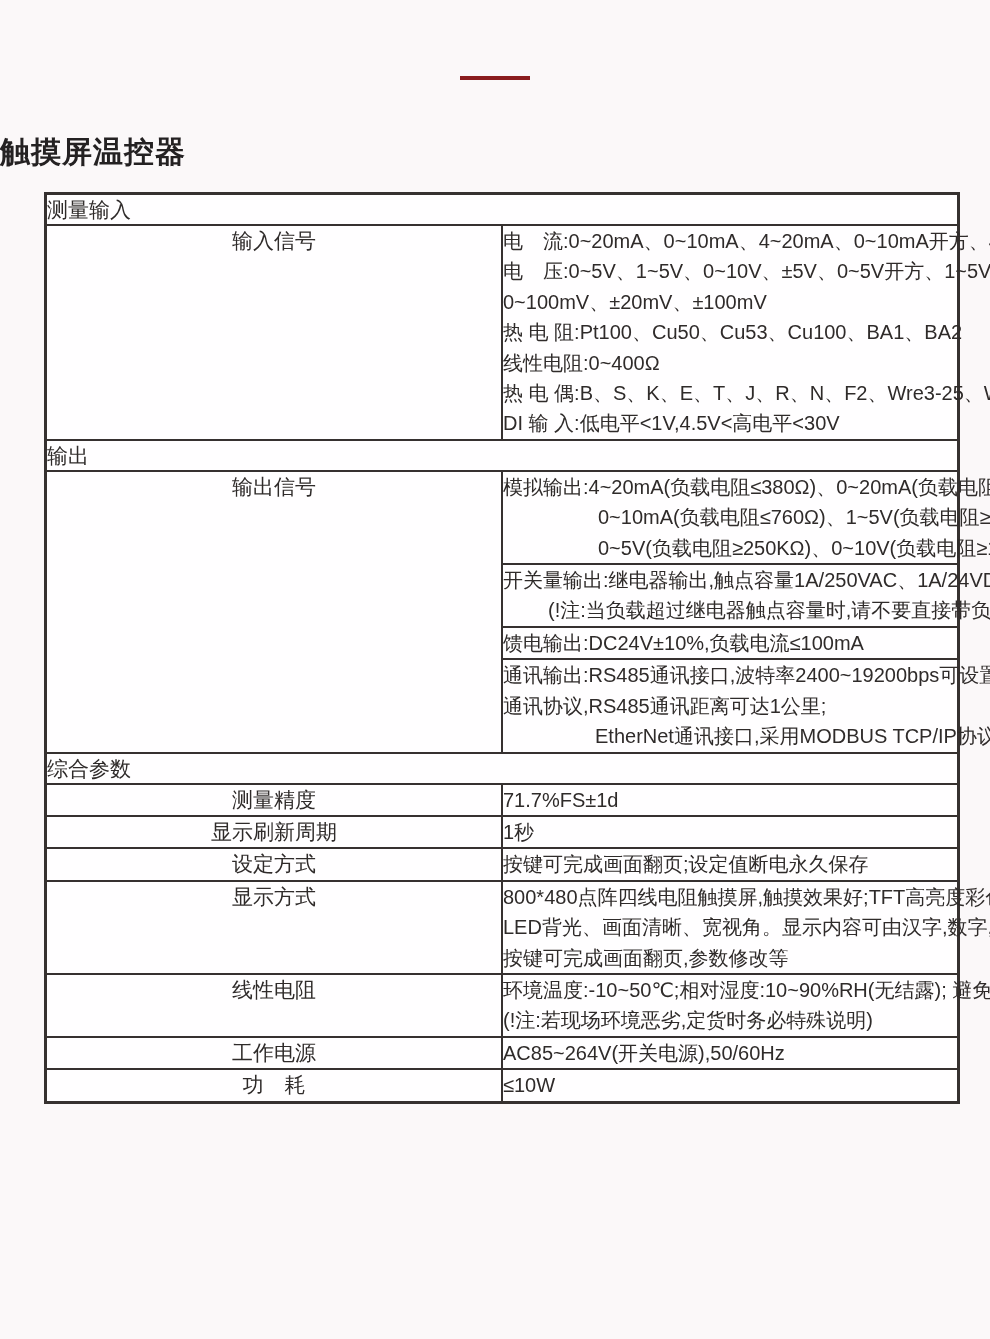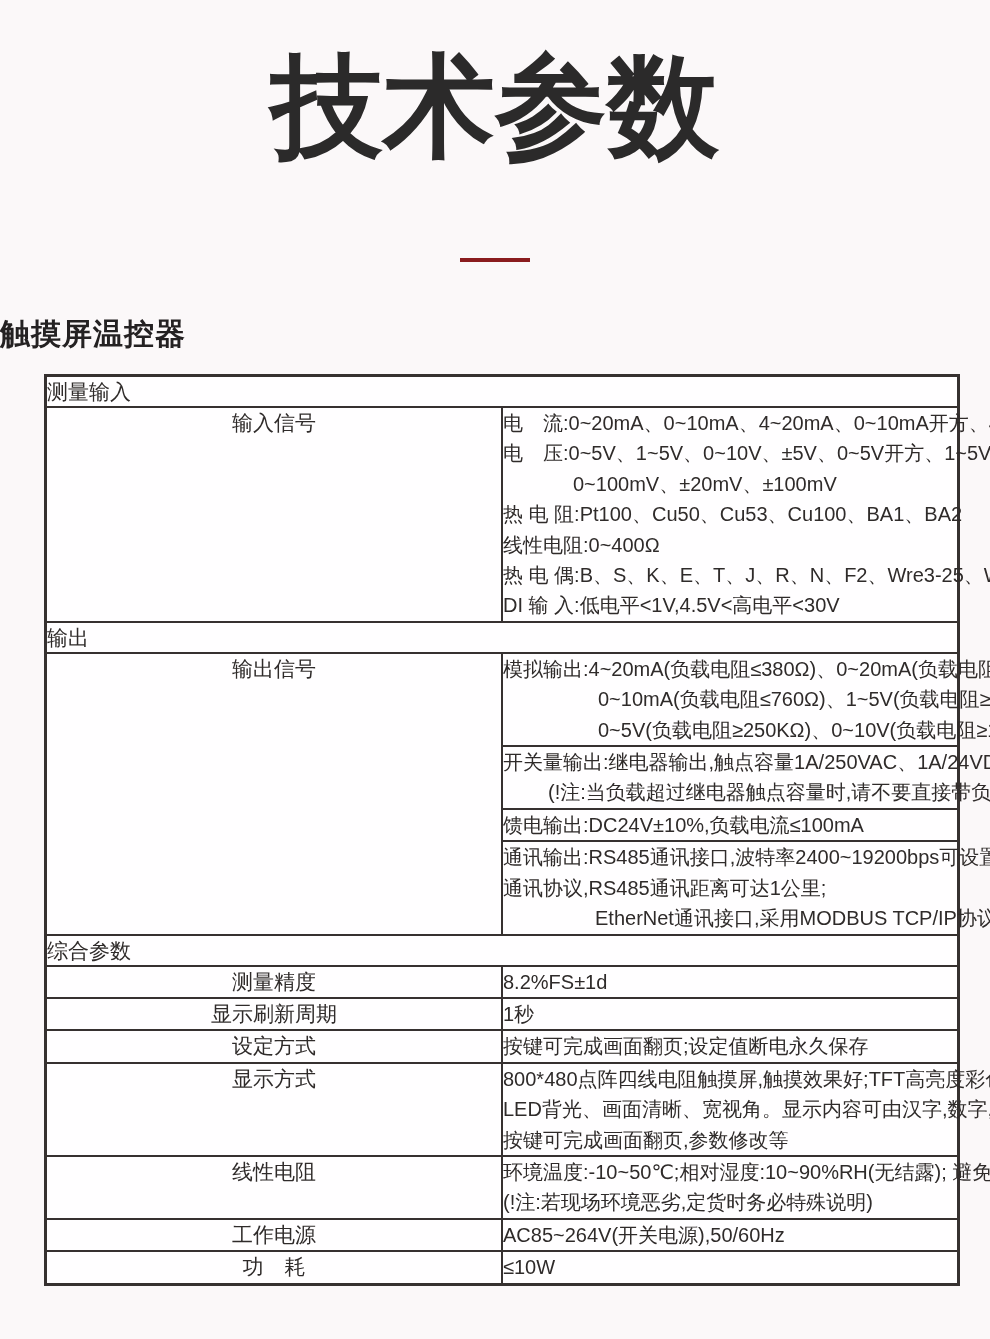--- a/index.html
+++ b/index.html
@@ -59,32 +59,31 @@
     line-height:30px;
     padding:2px 4px 2px 7px;
     text-align:center;
   }
   td.content{
     font-size:20px;
     line-height:30.4px;
     padding:2px 6px 2px 11px;
   }
   .ln{white-space:nowrap;}
-  .ind-70{padding-left:70px;}
+  .ind-70{}
   .ind-95{padding-left:95px;}
   .ind-45{padding-left:45px;}
   .ind-92{padding-left:92px;}
   td.pad-bottom{padding-bottom:26px;}
 </style>
 </head>
 <body>
 
 <div class="page">
 
-  <h1 class="title">技术参数</h1>
 
   <div class="divider"></div>
 
   <h2 class="subtitle">触摸屏温控器</h2>
 
   <table class="spec">
 
     <tbody>
         <tr>
       <td class="sectionhdr" colspan="2">测量输入</td>
@@ -136,21 +135,21 @@
         <div class="ln ind-92">EtherNet通讯接口,采用MODBUS TCP/IP协议,通讯速率为10/100M自适应。</div>
       </td>
     </tr>
 
     <tr>
       <td class="sectionhdr" colspan="2">综合参数</td>
     </tr>
 
     <tr>
       <td class="label">测量精度</td>
-      <td class="content">8.2%FS±1d</td>
+      <td class="content">71.7%FS±1d</td>
     </tr>
 
     <tr>
       <td class="label">显示刷新周期</td>
       <td class="content">1秒</td>
     </tr>
 
     <tr>
       <td class="label">设定方式</td>
       <td class="content">按键可完成画面翻页;设定值断电永久保存</td>

